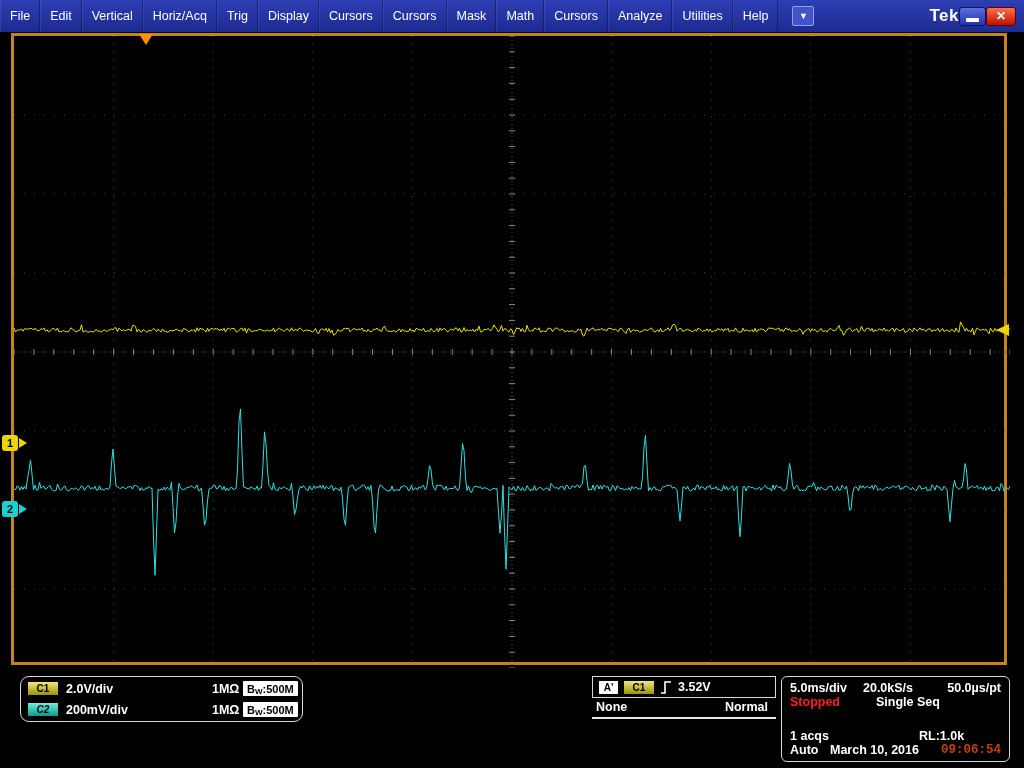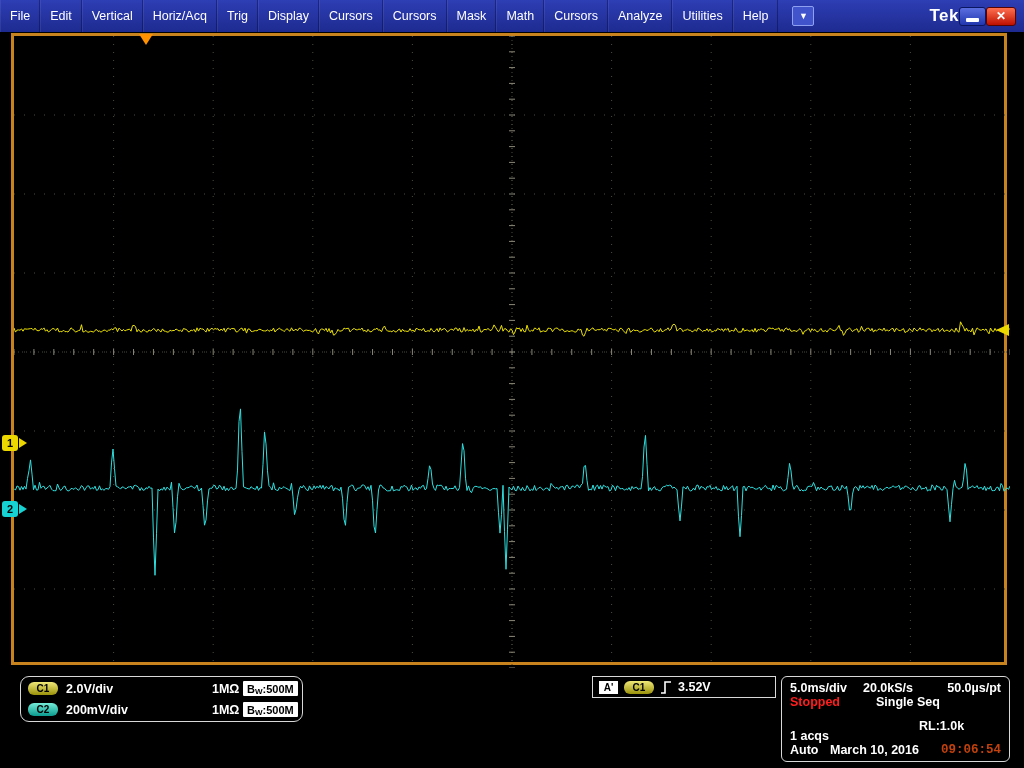--- a/index.html
+++ b/index.html
@@ -36,40 +36,40 @@
   .ch2-mark { left:2px; top:501px; background:#17d2d2; }
   .ch-mark-arrow { position:absolute; width:0; height:0; border-top:5px solid transparent; border-bottom:5px solid transparent; }
   .ch1-arrow { left:19px; top:438px; border-left:8px solid #ecd800; }
   .ch2-arrow { left:19px; top:504px; border-left:8px solid #17d2d2; }
 
   
   .readout-text { color:#fff; font-weight:bold; font-size:12.5px; }
   .ch-box { position:absolute; left:20px; top:676px; width:283px; height:46px; border:1px solid #d8d8d8;
             border-radius:9px; display:flex; flex-direction:column; justify-content:center; gap:1px; }
   .ch-row { display:flex; align-items:center; height:20px; padding-left:7px; }
-  .badge { width:30px; height:13px; border-radius:6px; color:#000; font-size:10px; font-weight:bold;
+  .badge { width:30px; height:13px; border-radius:0; color:#000; font-size:10px; font-weight:bold;
            display:flex; align-items:center; justify-content:center; flex:none;text-align:center; }
   .badge-c1 { background:linear-gradient(#f0e878,#9a920a); }
-  .badge-c2 { background:linear-gradient(#74ecd8,#0a9a8e); }
+  .badge-c2 { background:linear-gradient(#74ecd8,#0a9a8e);font-style:italic; }
   .ch-scale { width:146px; margin-left:8px; }
   .ch-imp { width:31px; }
   .bw-chip { background:#fff; color:#000; font-size:11px; font-weight:bold; height:15px; padding:0 4px;
              display:flex; align-items:center; border-radius:1px; }
   .bw-sub { font-size:8px; position:relative; top:3px; }
 
   .trig-wrap { position:absolute; left:592px; top:676px; width:184px; }
   .trig-box { border:1px solid #d8d8d8; height:22px; display:flex; align-items:center; gap:6px; padding:0 6px; }
   .badge-a { background:#fff; color:#000; width:19px; height:13px; font-size:10px; font-weight:bold;
              display:flex; align-items:center; justify-content:center; flex:none; }
   .trig-labels { display:flex; justify-content:space-between; padding:2px 8px 3px 4px;
                  border-bottom:2px solid #e8e8e8; }
 
   .acq-box { position:absolute; left:781px; top:676px; width:229px; height:86px; border:1px solid #d8d8d8;
              border-radius:6px; padding:4px 8px; display:flex; flex-direction:column; justify-content:space-between; }
-  .acq-row { display:flex; align-items:center; }
+  .acq-row { display:flex; align-items:flex-end; }
   .stopped { color:#ff1e1e; width:86px; flex:none; }
   .acqs { width:129px; flex:none;margin-top:19px; }
   .trigmode { width:40px; flex:none; }
   .clock { color:#c2410c; margin-left:auto;font-family:Liberation Mono, monospace; }
   .sr { margin-left:16px; }
   .res { margin-left:auto; }
 </style>
 </head>
 <body>
 
@@ -250,20 +250,24 @@
 
 <div class="trig-wrap readout-text">
   <div class="trig-box">
     <span class="badge-a">A'</span>
     <span class="badge badge-c1">C1</span>
     <svg width="12" height="15" viewBox="0 0 12 15">
       <path d="M1,13 H5 V2 H11" stroke="#fff" stroke-width="1.6" fill="none"></path>
     </svg>
     <span>3.52V</span>
   </div>
+  <div class="trig-labels">
+    <span>None</span>
+    <span>Normal</span>
+  </div>
 </div>
 
 <div class="acq-box readout-text">
   <div class="acq-row">
     <span>5.0ms/div</span>
     <span class="sr">20.0kS/s</span>
     <span class="res">50.0µs/pt</span>
   </div>
   <div class="acq-row">
     <span class="stopped">Stopped</span>

